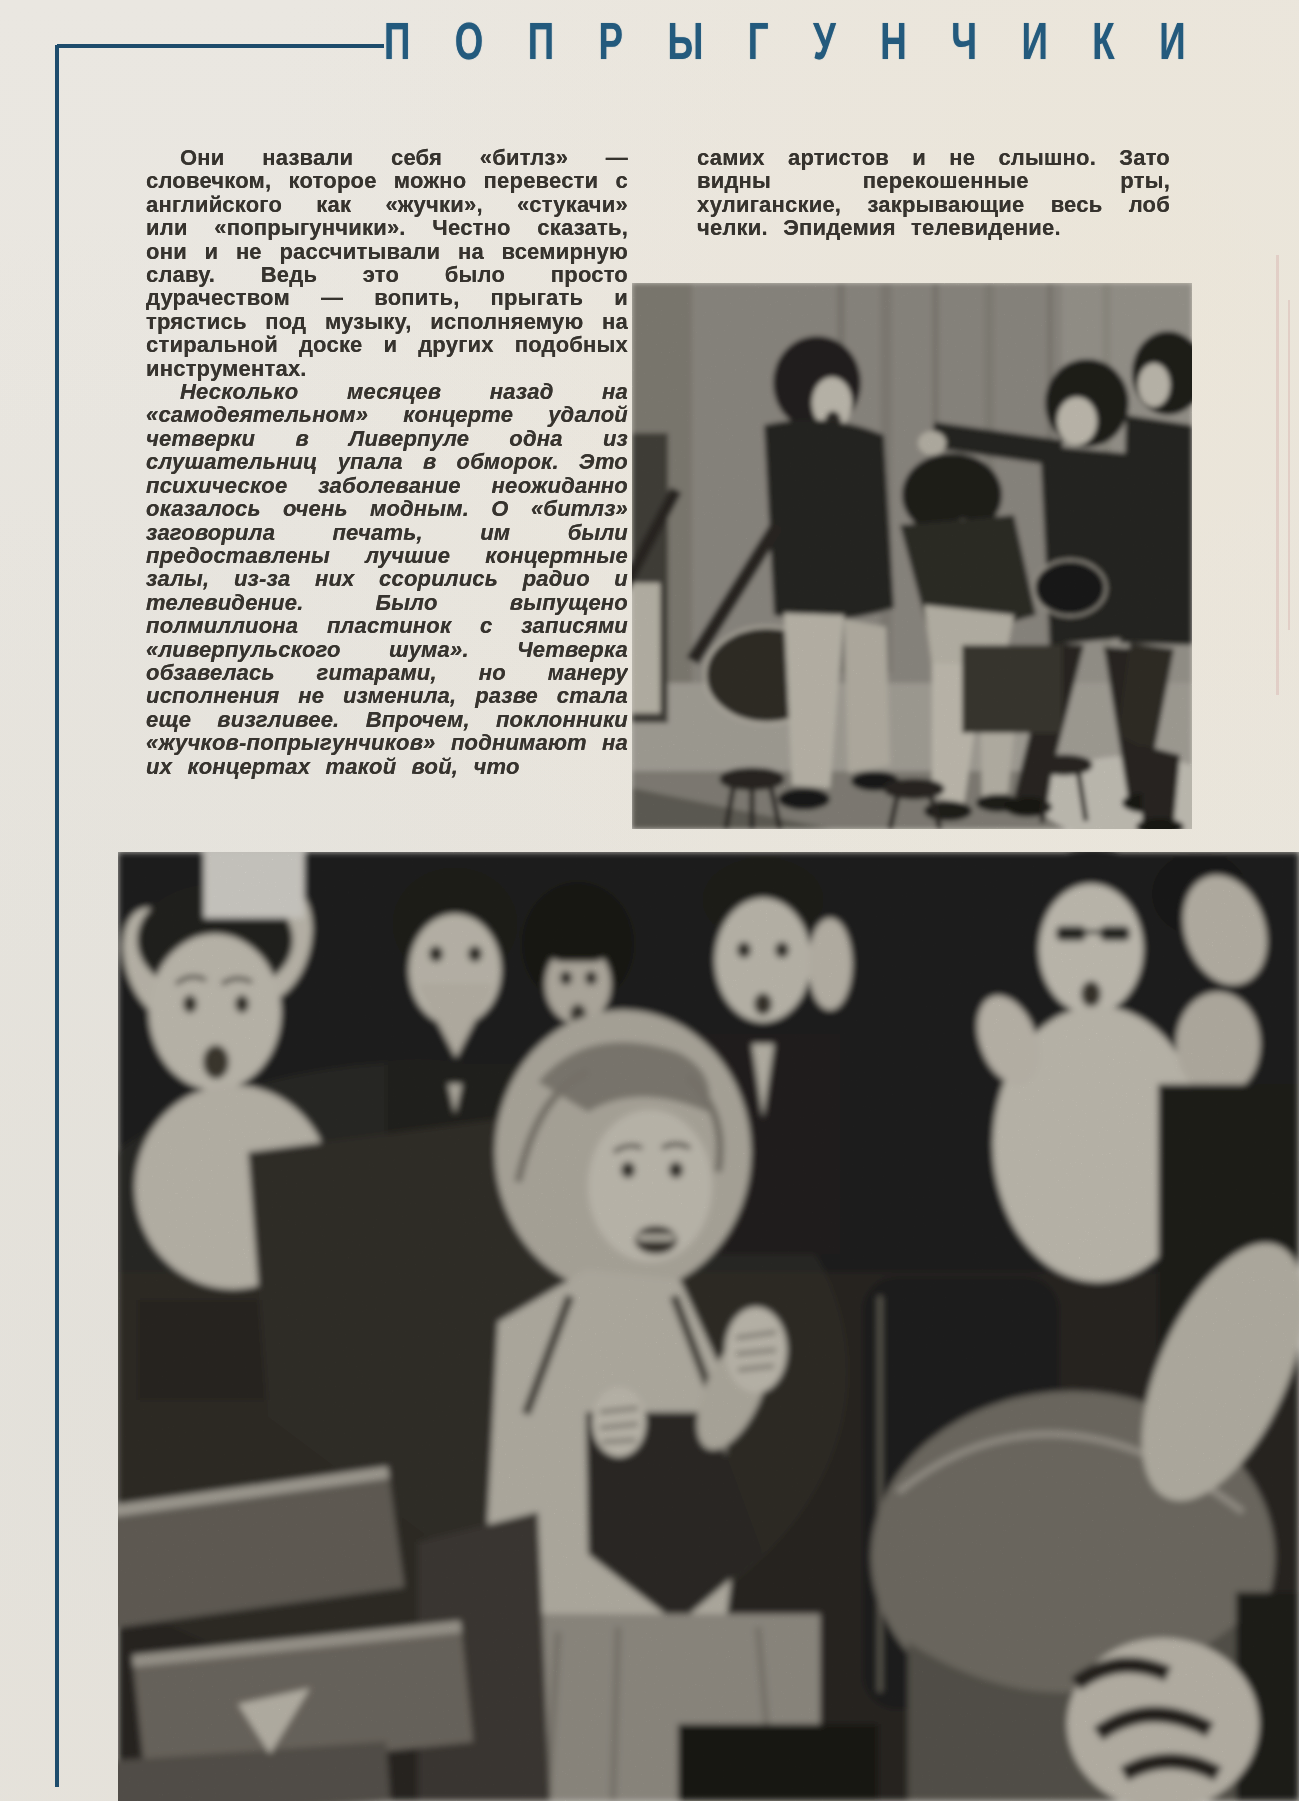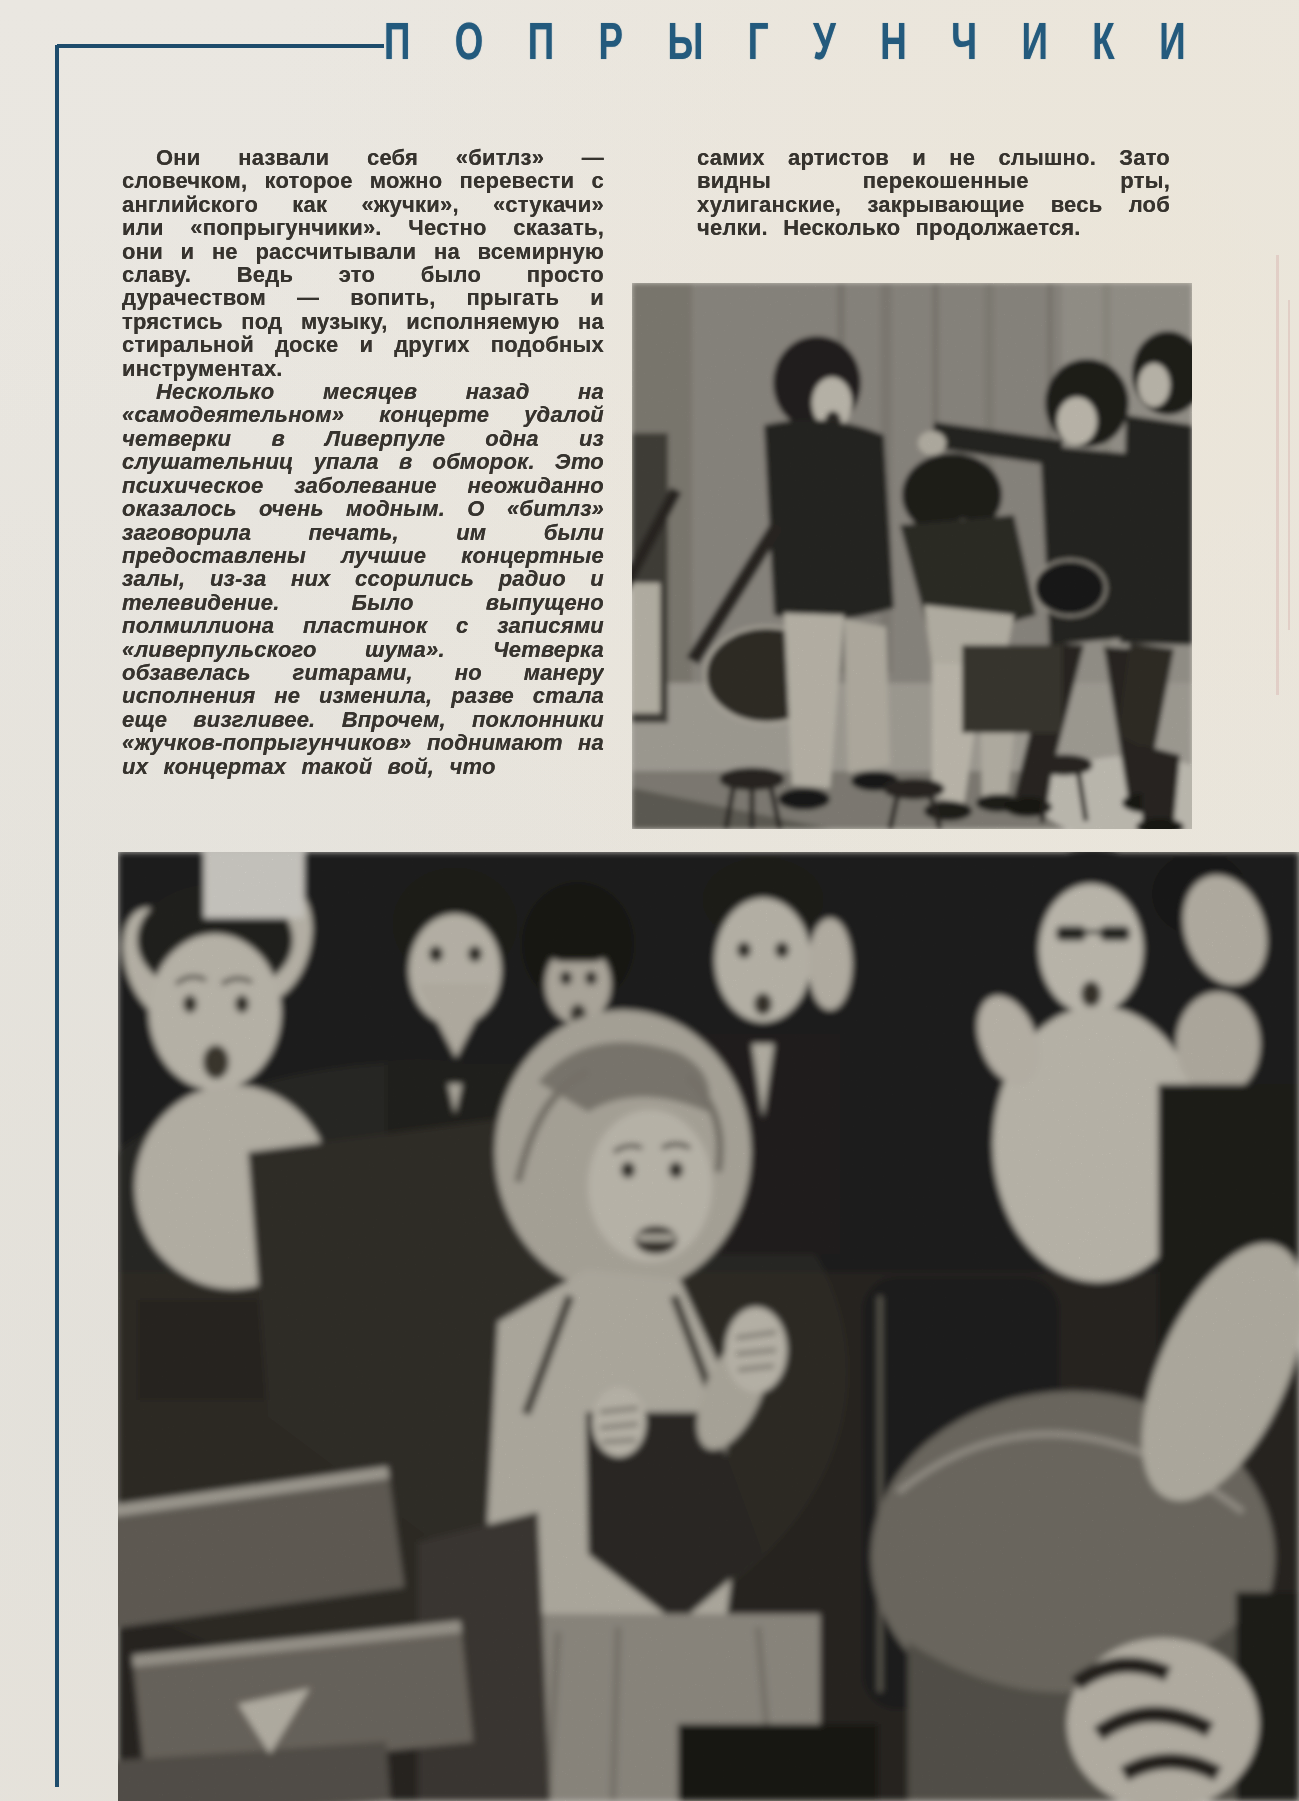--- a/index.html
+++ b/index.html
@@ -22,21 +22,21 @@
   }
   .col{
     position:absolute;font-weight:700;color:#36332e;
     font-size:22px;line-height:23.4px;text-align:justify;
     word-spacing:9px;letter-spacing:.2px;overflow:hidden;
     text-shadow:0 0 .5px rgba(40,36,30,.8);
   }
   .col p{margin:0;}
   .col p.indent{text-indent:34px;}
   .col p + p{margin-top:0;font-style:italic;}
-  .col-left{left:122px;top:146px;width:482px;height:704px;}
+  .col-left{left:146px;top:146px;width:482px;height:704px;}
   .col-right{left:697px;top:146px;width:473px;height:128px;}
   .photo{position:absolute;display:block;}
   .photo-band{left:632px;top:283px;}
   .photo-audience{left:118px;top:852px;}
   .pink-streak{position:absolute;width:3px;background:rgba(196,128,126,.22);}
   .pink-a{left:1276px;top:255px;height:440px;}
   .pink-b{left:1288px;top:300px;height:330px;width:2px;}
 </style>
 </head>
 <body>
@@ -44,21 +44,21 @@
 <div class="rule-v"></div>
 <div class="rule-h"></div>
 
 <div class="page-title">ПОПРЫГУНЧИКИ</div>
 
 <div class="col col-left">
   <p class="indent">Они назвали себя «битлз» — словечком, которое можно перевести с английского как «жучки», «стукачи» или «попрыгунчики». Честно сказать, они и не рассчитывали на всемирную славу. Ведь это было просто дурачеством — вопить, прыгать и трястись под музыку, исполняемую на стиральной доске и других подобных инструментах.</p>
   <p class="indent">Несколько месяцев назад на «самодеятельном» концерте удалой четверки в Ливерпуле одна из слушательниц упала в обморок. Это психическое заболевание неожиданно оказалось очень модным. О «битлз» заговорила печать, им были предоставлены лучшие концертные залы, из-за них ссорились радио и телевидение. Было выпущено полмиллиона пластинок с записями «ливерпульского шума». Четверка обзавелась гитарами, но манеру исполнения не изменила, разве стала еще визгливее. Впрочем, поклонники «жучков-попрыгунчиков» поднимают на их концертах такой вой, что</p>
 </div>
 <div class="col col-right">
-  <p>самих артистов и не слышно. Зато видны перекошенные рты, хулиганские, закрывающие весь лоб челки. Несколько продолжается.</p>
+  <p>самих артистов и не слышно. Зато видны перекошенные рты, хулиганские, закрывающие весь лоб челки. Эпидемия телевидение.</p>
 </div>
 
 <svg class="photo photo-band" width="560" height="546" viewBox="0 0 560 546" role="img" aria-label="Черно-белое фото: четверка «битлз» прыгает на сцене с гитарами возле табуретов">
   <defs>
     <filter id="softA" x="-10%" y="-10%" width="120%" height="120%">
         <feGaussianBlur stdDeviation="2.6"></feGaussianBlur>
       </filter>
     <filter id="grainA">
       <feTurbulence type="fractalNoise" baseFrequency="0.65" numOctaves="2" stitchTiles="stitch"></feTurbulence>
       <feColorMatrix type="matrix" values="0 0 0 0 0  0 0 0 0 0  0 0 0 0 0  0.9 0.9 0.9 0 0"></feColorMatrix>

